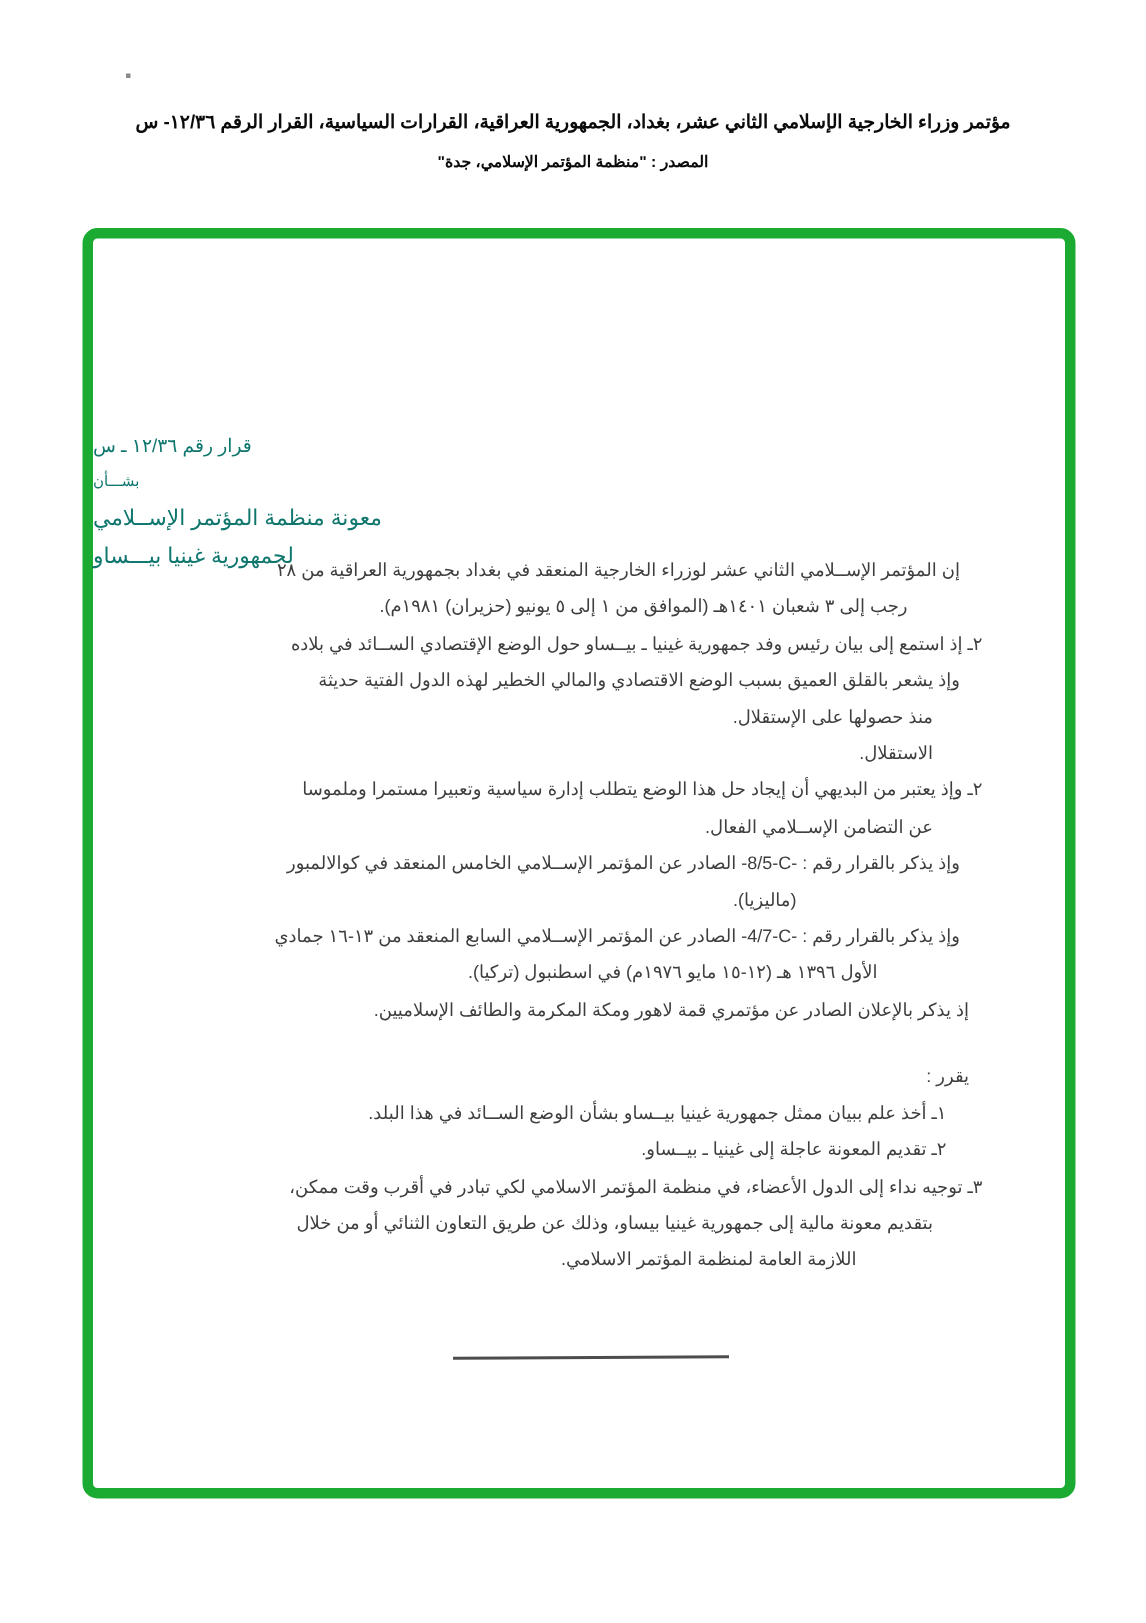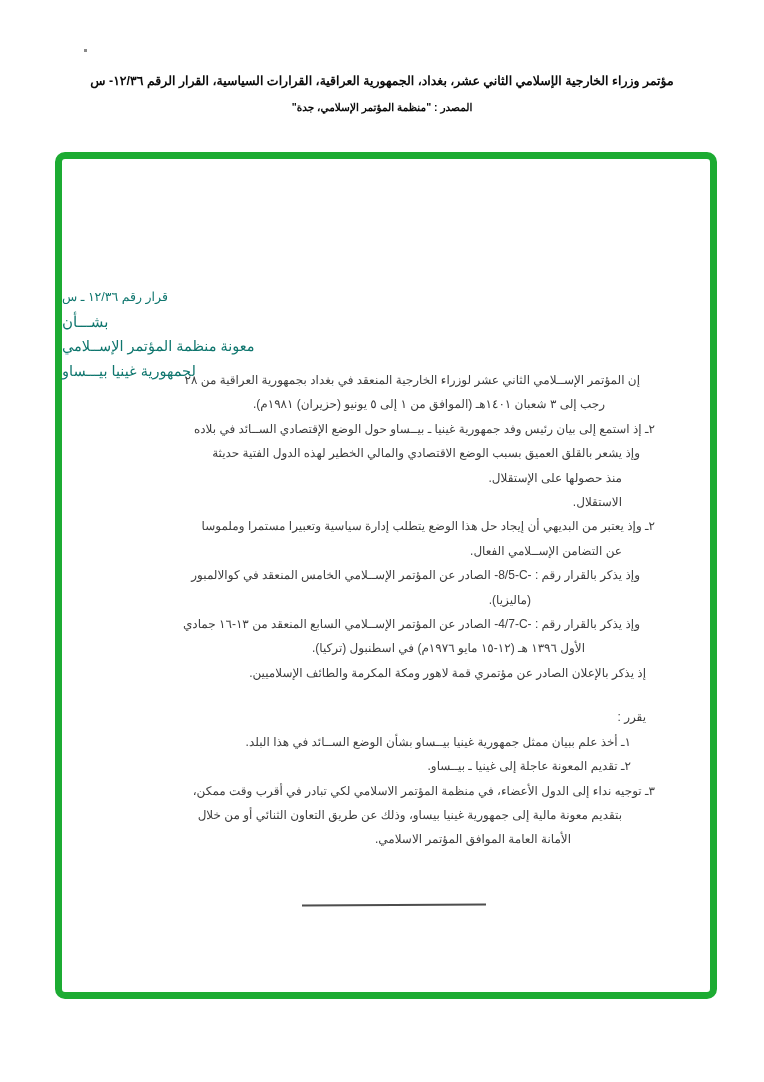--- a/index.html
+++ b/index.html
@@ -26,21 +26,21 @@
     width:648px;height:833px;
     border:7px solid #1cab32;
     border-radius:10px;
     background:#ffffff;
   }
   .titleblock{
     position:absolute;top:106px;left:0;right:0;
     text-align:left;color:#0f766e;margin-top:20px;
   }
   .t0{font-size:12.5px;line-height:24.5px;}
-  .t1{font-size:15px;line-height:24.5px;}
+  .t1{font-size:10px;line-height:24.5px;}
   .t2{font-size:14.5px;line-height:24.5px;}
   .t3{font-size:14.5px;line-height:24.5px;}
   .lines{
     position:absolute;top:209px;right:55px;left:50px;
     color:#3e3e3e;font-size:12px;
   }
   .ln{line-height:24.4px;text-align:right;white-space:nowrap;}
   .i1{padding-right:15px;}
   .i2{padding-right:33px;}
   .i3{padding-right:50px;}
@@ -89,20 +89,20 @@
       <div class="ln i1">وإذ يذكر بالقرار رقم : ‎-8/5-C-‎ الصادر عن المؤتمر الإســلامي الخامس المنعقد في كوالالمبور</div>
       <div class="ln i5">(ماليزيا).</div>
       <div class="ln i1">وإذ يذكر بالقرار رقم : ‎-4/7-C-‎ الصادر عن المؤتمر الإســلامي السابع المنعقد من ١٣-١٦ جمادي</div>
       <div class="ln i3b">الأول ١٣٩٦ هـ (١٢-١٥ مايو ١٩٧٦م) في اسطنبول (تركيا).</div>
       <div class="ln i8">إذ يذكر بالإعلان الصادر عن مؤتمري قمة لاهور ومكة المكرمة والطائف الإسلاميين.</div>
       <div class="ln i8 gapt">يقرر :</div>
       <div class="ln i6">١ـ أخذ علم ببيان ممثل جمهورية غينيا بيــساو بشأن الوضع الســائد في هذا البلد.</div>
       <div class="ln i6">٢ـ تقديم المعونة عاجلة إلى غينيا ـ بيــساو.</div>
       <div class="ln">٣ـ توجيه نداء إلى الدول الأعضاء، في منظمة المؤتمر الاسلامي لكي تبادر في أقرب وقت ممكن،</div>
       <div class="ln i2">بتقديم معونة مالية إلى جمهورية غينيا بيساو، وذلك عن طريق التعاون الثنائي أو من خلال</div>
-      <div class="ln i7">الأمانة العامة الموافق المؤتمر الاسلامي.</div>
+      <div class="ln i7">اللازمة العامة لمنظمة المؤتمر الاسلامي.</div>
     </div>
 
     <div class="sig"></div>
 
   </div>
 
 </div>
 
 </body></html>

